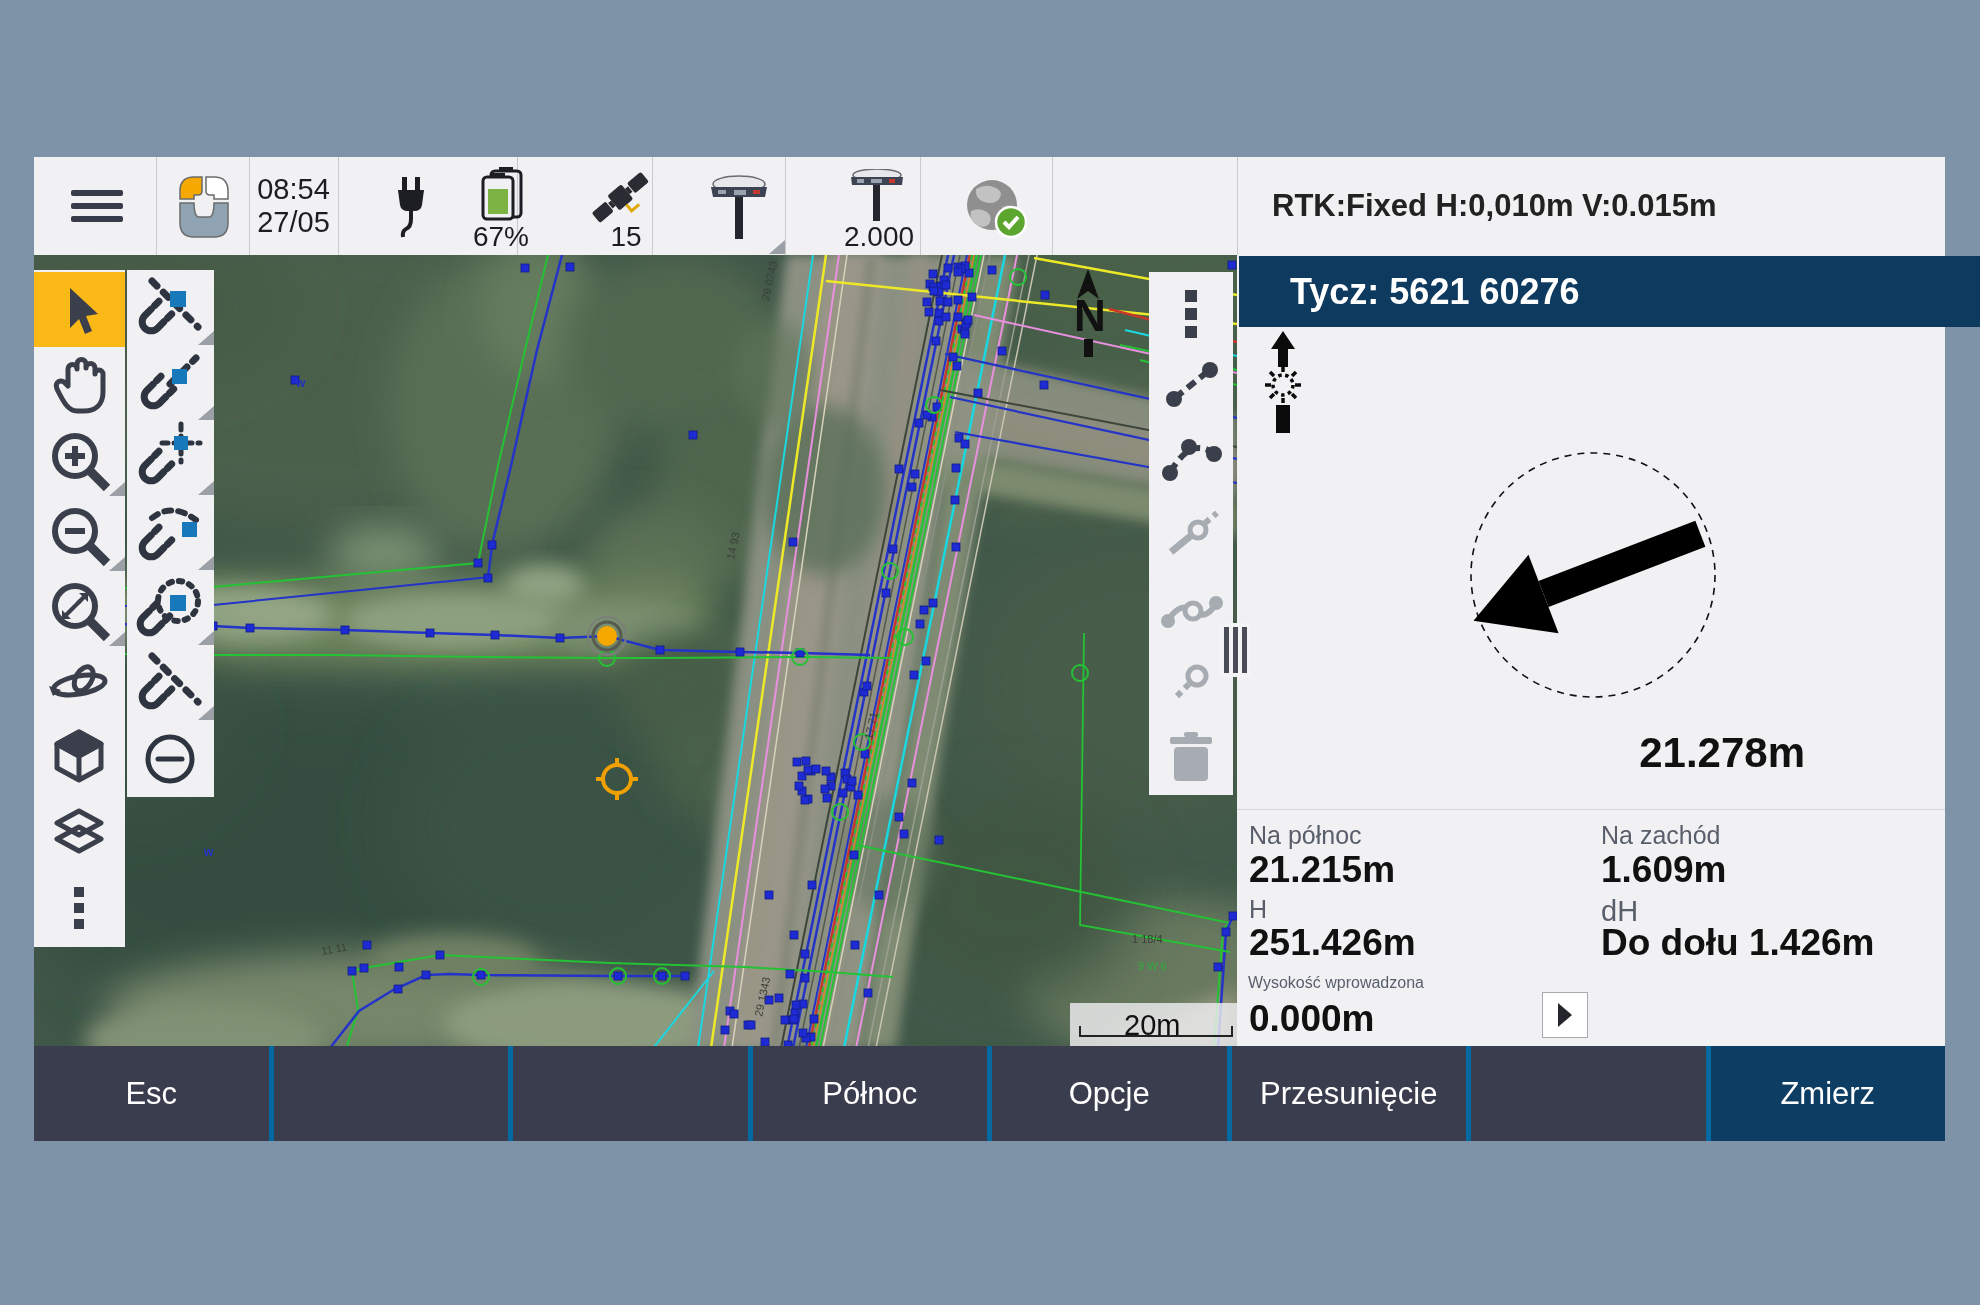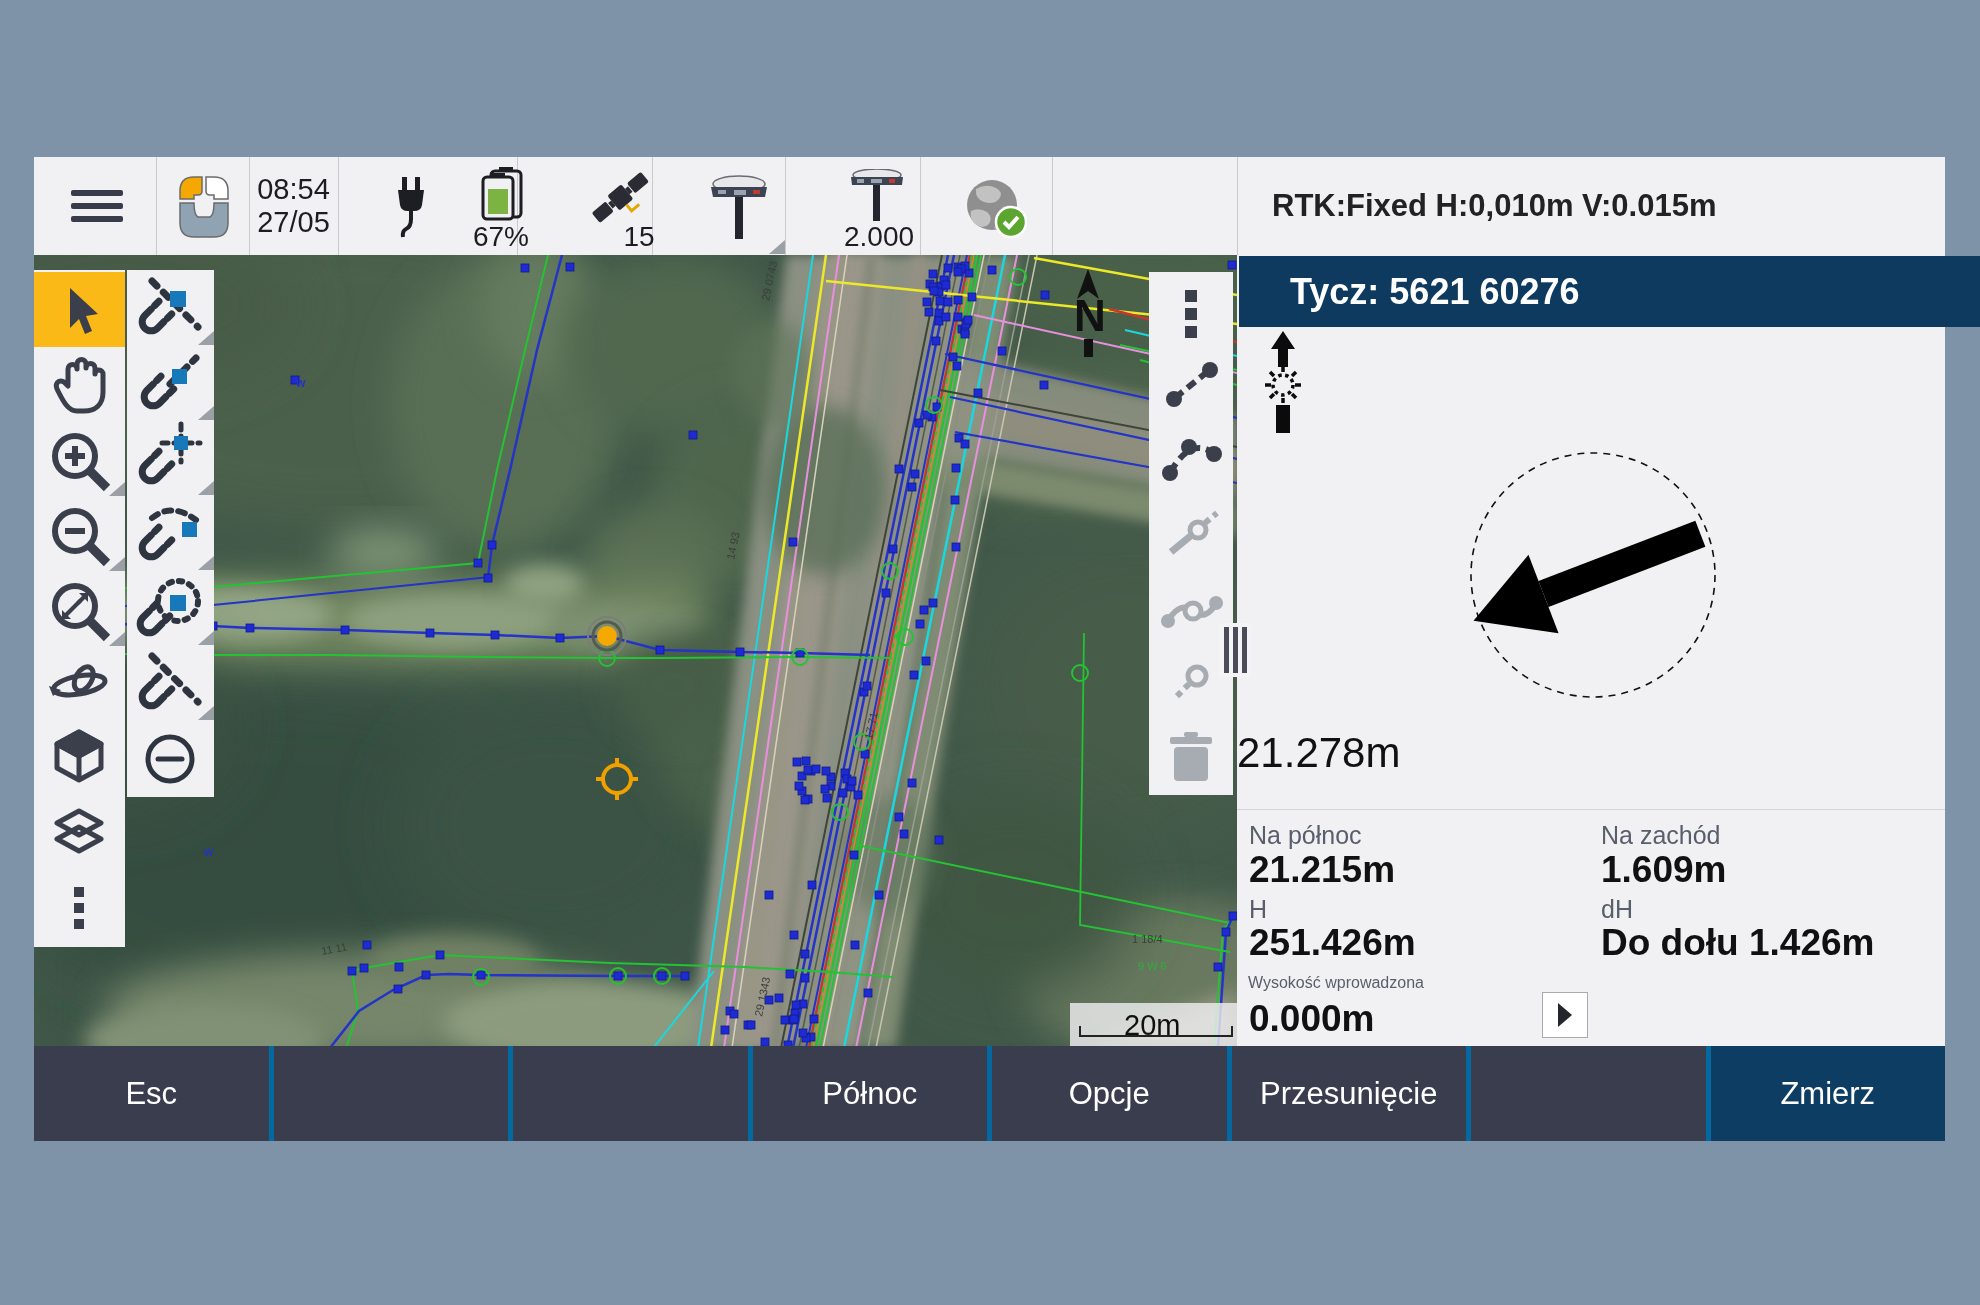--- a/index.html
+++ b/index.html
@@ -64,21 +64,21 @@
     <svg class="abs" style="left:550px;top:10px" width="72" height="60" viewBox="0 0 72 60">
       <g transform="rotate(-40 36 30)">
         <rect x="4" y="24" width="18" height="13" rx="2" fill="#2b2b33"></rect>
         <rect x="50" y="24" width="18" height="13" rx="2" fill="#2b2b33"></rect>
         <rect x="23" y="27" width="4" height="7" fill="#2b2b33"></rect>
         <rect x="45" y="27" width="4" height="7" fill="#2b2b33"></rect>
         <rect x="27" y="21" width="18" height="19" rx="2" fill="#2b2b33"></rect>
         <path d="M36 40 L36 48 L46 48" stroke="#E0A800" stroke-width="3" fill="none"></path>
       </g>
     </svg>
-    <div class="tlabel" style="left:555px;width:100px;top:64px">15</div>
+    <div class="tlabel" style="left:542px;width:100px;top:64px">15</div>
 
     <svg class="abs" style="left:670px;top:18px" width="70" height="66" viewBox="0 0 70 66">
       <ellipse cx="35" cy="9" rx="26" ry="8" fill="#E8E8EA" stroke="#6a6a72" stroke-width="1.5"></ellipse>
       <path d="M7 12 L63 12 L61 22 L9 22 Z" fill="#3C4352"></path>
       <rect x="14" y="15" width="8" height="4" fill="#9aa2ae"></rect>
       <rect x="30" y="15" width="12" height="5" fill="#9aa2ae"></rect>
       <rect x="49" y="15" width="7" height="4" fill="#c23a2f"></rect>
       <rect x="31" y="22" width="8" height="42" fill="#23262e"></rect>
     </svg>
     <div class="fold" style="left:735px;top:83px"></div>
@@ -443,29 +443,29 @@
       <rect x="18" y="74" width="14" height="28" fill="#0b0b0b"></rect>
     </svg>
 
     <svg class="abs" style="left:196px;top:160px" width="320" height="320" viewBox="0 0 320 320">
       <circle cx="160" cy="160" r="122" fill="none" stroke="#111" stroke-width="1.6" stroke-dasharray="7 6"></circle>
       <g transform="rotate(159 160 160)">
         <rect x="45" y="146" width="168" height="28" fill="#000"></rect>
         <path d="M213 118 L213 202 L288 160 Z" fill="#000"></path>
       </g>
     </svg>
-    <div class="abs" style="left:0;top:474px;width:568px;text-align:left;font-size:42px;font-weight:400;color:#111">21.278m</div>
+    <div class="abs" style="left:0;top:474px;width:568px;text-align:right;font-size:42px;font-weight:700;color:#111">21.278m</div>
     <div class="abs" style="left:0;top:554px;width:708px;height:1px;background:#D4D4D9"></div>
     <div class="abs" style="left:12px;top:566px;font-size:25px;color:#595E6B">Na północ</div>
     <div class="abs" style="left:12px;top:594px;font-size:37px;font-weight:700;color:#111">21.215m</div>
     <div class="abs" style="left:364px;top:566px;font-size:25px;color:#595E6B">Na zachód</div>
     <div class="abs" style="left:364px;top:594px;font-size:37px;font-weight:700;color:#111">1.609m</div>
     <div class="abs" style="left:12px;top:640px;font-size:25px;color:#595E6B">H</div>
     <div class="abs" style="left:12px;top:667px;font-size:37px;font-weight:700;color:#111">251.426m</div>
-    <div class="abs" style="left:364px;top:640px;font-size:25px;color:#595E6B">dH</div>
+    <div class="abs" style="left:364px;top:640px;font-size:29px;color:#595E6B">dH</div>
     <div class="abs" style="left:364px;top:667px;font-size:37px;font-weight:700;color:#111">Do dołu 1.426m</div>
     <div class="abs" style="left:11px;top:719px;font-size:16px;color:#595E6B">Wysokość wprowadzona</div>
     <div class="abs" style="left:12px;top:743px;font-size:37px;font-weight:700;color:#111">0.000m</div>
     <div class="abs" style="left:305px;top:737px;width:44px;height:44px;background:#fff;border:1px solid #A9A9AE;display:flex;align-items:center;justify-content:center">
       <svg width="18" height="24" viewBox="0 0 18 24">
           <path d="M2 0 L16 12 L2 24 Z" fill="#25252d"></path>
         </svg>
     </div>
   </div>
 

